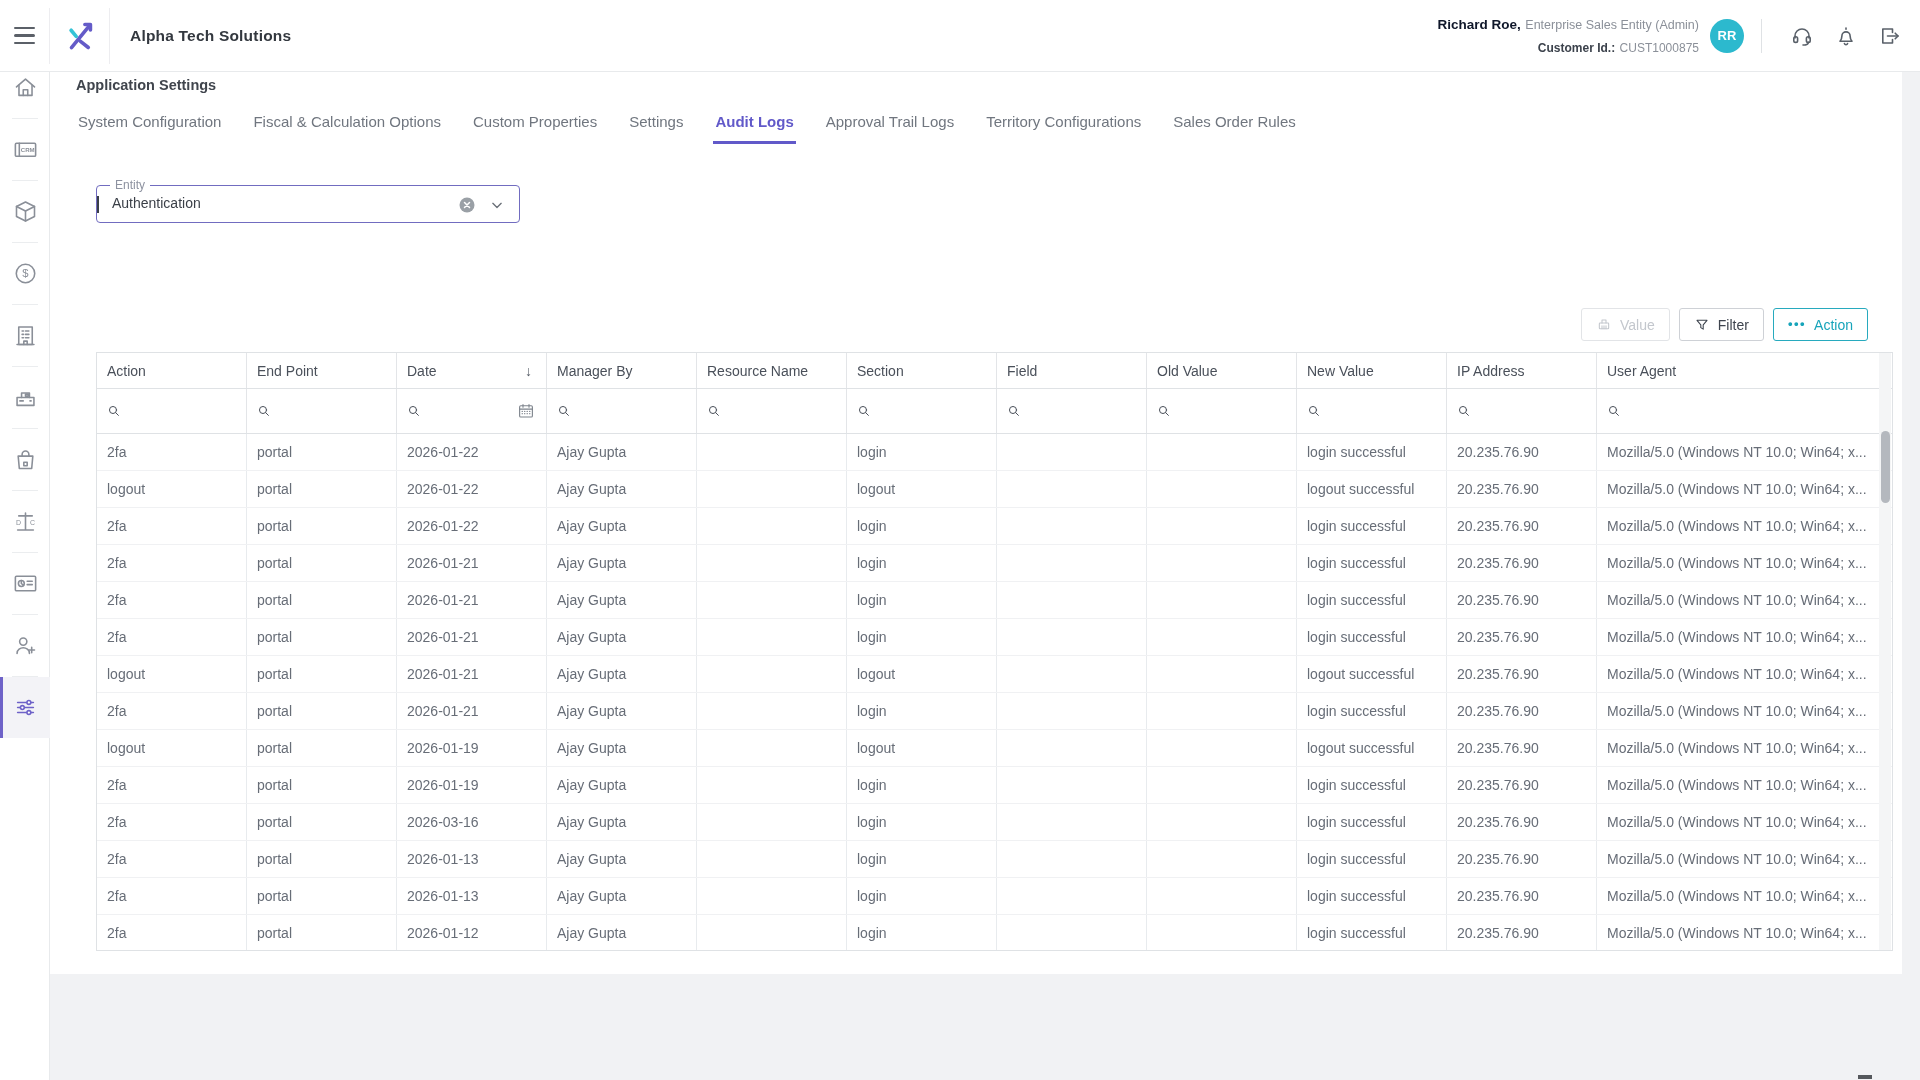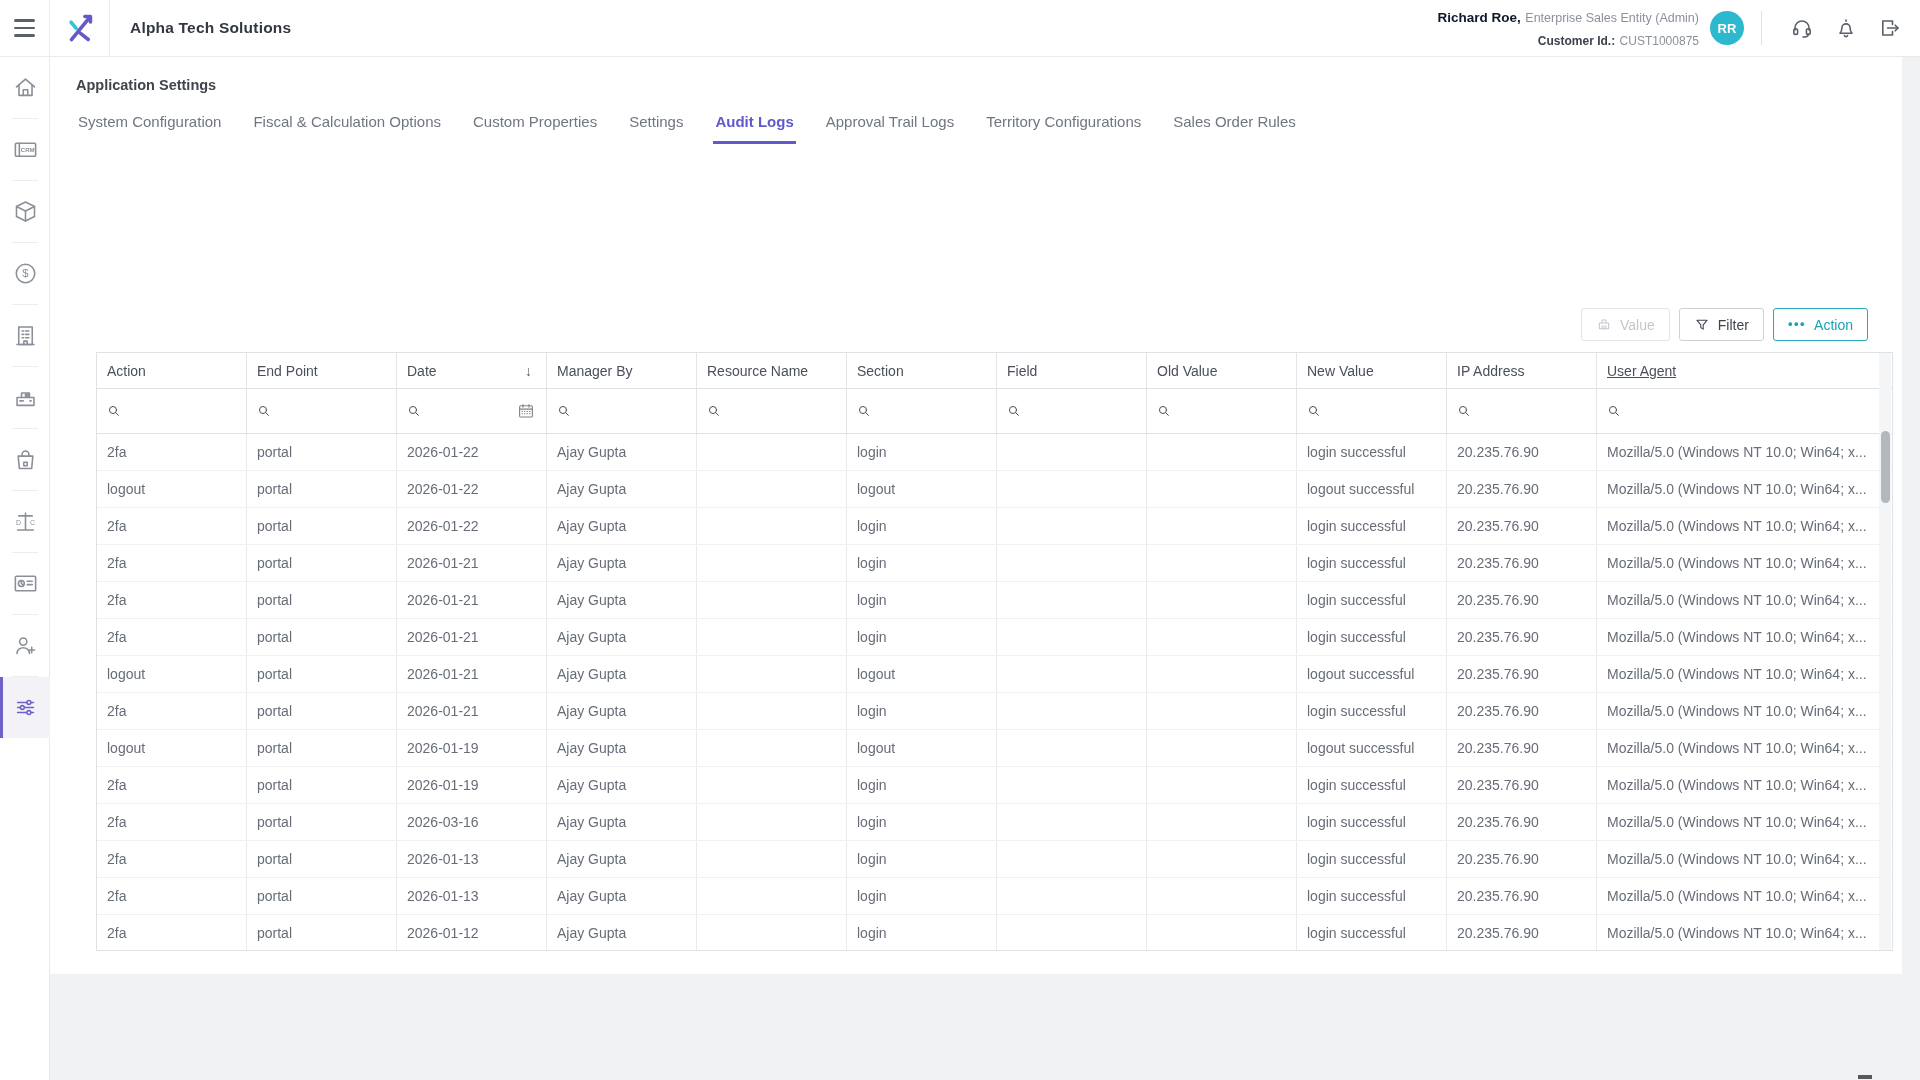--- a/index.html
+++ b/index.html
@@ -1,21 +1,21 @@
 <!DOCTYPE html>
 <html><head>
 <meta charset="utf-8">
 <style>
   * { margin:0; padding:0; box-sizing:border-box; }
   html,body { width:1920px; height:1080px; overflow:hidden; }
   body { font-family:"Liberation Sans", sans-serif; background:#f1f2f4; color:#41464f; }
   #app { position:relative; width:1920px; height:1080px; background:#f1f2f4; }
 
   
-  .topbar { position:absolute; left:0; top:0; width:1920px; height:57px; background:#fff;
+  .topbar { position:absolute; left:0; top:0; width:1920px; height:72px; background:#fff;
             border-bottom:1px solid #e8eaec; display:flex; align-items:center; z-index:5; }
   .hamburger { width:50px; height:56px; display:flex; flex-direction:column; justify-content:center;
                align-items:center; gap:5px; cursor:pointer; border-right:1px solid #ededf0; }
   .hamburger span { display:block; width:21px; height:2.4px; background:#5b6068; border-radius:2px; }
   .logo-box { width:60px; height:56px; display:flex; align-items:center; justify-content:center;
               border-right:1px solid #ededf0; }
   .company-name { margin-left:20px; font-size:15.5px; font-weight:700; color:#33383f; letter-spacing:.2px; }
   .topbar .spacer { flex:1; }
   .user-block { text-align:right; line-height:1.35; margin-right:11px; }
   .user-line1 .uname { font-size:13.5px; font-weight:700; color:#0f172a; }
@@ -261,20 +261,36 @@
         <div class="tab">System Configuration</div>
         <div class="tab">Fiscal &amp; Calculation Options</div>
         <div class="tab">Custom Properties</div>
         <div class="tab">Settings</div>
         <div class="tab active">Audit Logs</div>
         <div class="tab">Approval Trail Logs</div>
         <div class="tab">Territory Configurations</div>
         <div class="tab">Sales Order Rules</div>
       </div>
 
+    <div class="entity">
+      <span class="flabel">Entity</span>
+      <span class="fvalue">Authentication</span>
+      <span class="caret"></span>
+      <span class="clear-ic">
+        <svg viewBox="0 0 24 24" width="20" height="20">
+          <circle cx="12" cy="12" r="9" fill="#9aa0a6"></circle>
+          <path d="M9 9l6 6M15 9l-6 6" stroke="#fff" stroke-width="1.8" stroke-linecap="round"></path>
+        </svg>
+      </span>
+      <span class="chev-ic">
+        <svg class="stroke" viewBox="0 0 24 24" width="20" height="20" stroke-width="1.8">
+            <path d="M7 10l5 5 5-5"></path>
+          </svg>
+      </span>
+    </div>
 
 
     <div class="toolbar">
       <button class="btn disabled">
         <svg class="stroke" viewBox="0 0 24 24">
           <path d="M9 9V4.5h6V9"></path>
             <rect x="5" y="9" width="14" height="8.5" rx="1"></rect>
           <path d="M9 13v4.5M12 13v4.5M15 13v4.5"></path>
         </svg>
         <span>Value</span>
@@ -317,21 +333,21 @@
           </div>
           <div class="th" style="width: 150px;">
             <span>Old Value</span>
           </div>
           <div class="th" style="width: 150px;">
             <span>New Value</span>
           </div>
           <div class="th" style="width: 150px;">
             <span>IP Address</span>
           </div>
-          <div class="th" style="flex: 1 1 0%; text-decoration: underline;">
+          <div class="th" style="flex: 1 1 0%;">
             <span>User Agent</span>
           </div>
         </div>
       <div class="trow tsearch">
           <div class="ts" style="width: 150px;">
             <svg class="mag" viewBox="0 0 24 24" fill="none" stroke="currentColor" stroke-width="1.5" stroke-linecap="round" stroke-linejoin="round">
               <circle cx="10.5" cy="10.5" r="5.3"></circle>
               <path d="M14.6 14.6l4 4"></path>
             </svg>
           </div>

